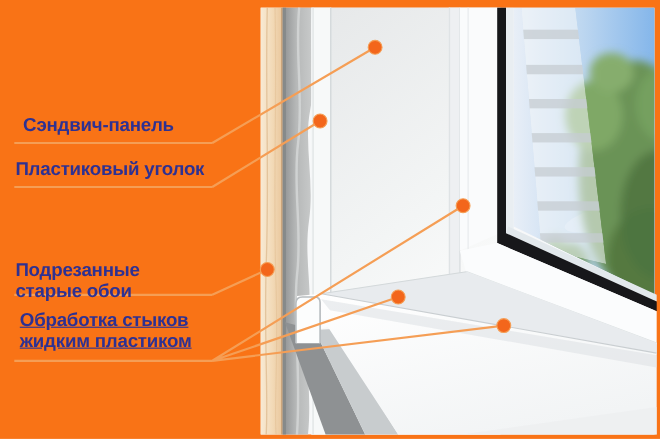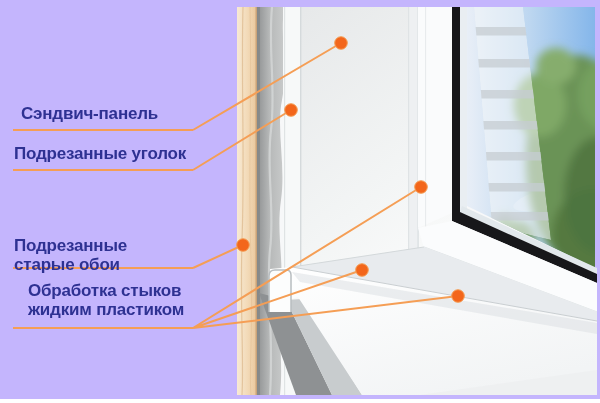--- a/index.html
+++ b/index.html
@@ -1,28 +1,28 @@
 <!DOCTYPE html>
 <html><head>
 <meta charset="utf-8">
 <style>
   html,body{margin:0;padding:0;background:#ffffff;}
   #stage{
-    position:relative;width:600px;height:399px;background:#c4b5fd;
+    position:relative;width:600px;height:399px;background:#f97316;
     font-family:"Liberation Sans","DejaVu Sans",sans-serif;overflow:hidden;
   }
   #illustration{position:absolute;left:0;top:0;width:600px;height:403px;display:block;}
   .callout-label{
     position:absolute;color:#2e3192;font-weight:700;font-size:17px;line-height:19px;
     white-space:pre-line;letter-spacing:-0.2px;
   }
   .lbl-1{left:21px;top:104px;}
   .lbl-2{left:14px;top:144px;}
   .lbl-3{left:14px;top:236px;}
-  .lbl-4{left:28px;top:281px;}
+  .lbl-4{left:18px;top:281px;text-decoration:underline;}
 </style>
 </head>
 <body>
 
 <div id="stage">
 
   <svg id="illustration" viewBox="0 0 600 403" xmlns="http://www.w3.org/2000/svg">
     <defs>
       <linearGradient id="woodGrad" x1="0" y1="0" x2="1" y2="0">
         <stop offset="0" stop-color="#f8ead4"></stop>
@@ -165,18 +165,18 @@
         <path d="M13,268 H193 M193,268 L243,245" fill="none" stroke="#f59e55" stroke-width="2"></path>
         <circle cx="243" cy="245" r="6.3" fill="#f3661b" stroke="#f59e55" stroke-width="1"></circle>
         <path d="M13,328 H193 M193,328 L421,187 M193,328 L362,270 M193,328 L458,296" fill="none" stroke="#f59e55" stroke-width="2"></path>
         <circle cx="421" cy="187" r="6.3" fill="#f3661b" stroke="#f59e55" stroke-width="1"></circle>
         <circle cx="362" cy="270" r="6.3" fill="#f3661b" stroke="#f59e55" stroke-width="1"></circle>
         <circle cx="458" cy="296" r="6.3" fill="#f3661b" stroke="#f59e55" stroke-width="1"></circle>
       </g>
   </svg>
 
   <div class="callout-label lbl-1">Сэндвич-панель</div>
-  <div class="callout-label lbl-2">Подрезанные уголок</div>
+  <div class="callout-label lbl-2">Пластиковый уголок</div>
   <div class="callout-label lbl-3">Подрезанные
 старые обои</div>
   <div class="callout-label lbl-4">Обработка стыков
 жидким пластиком</div>
 </div>
 
 </body></html>

